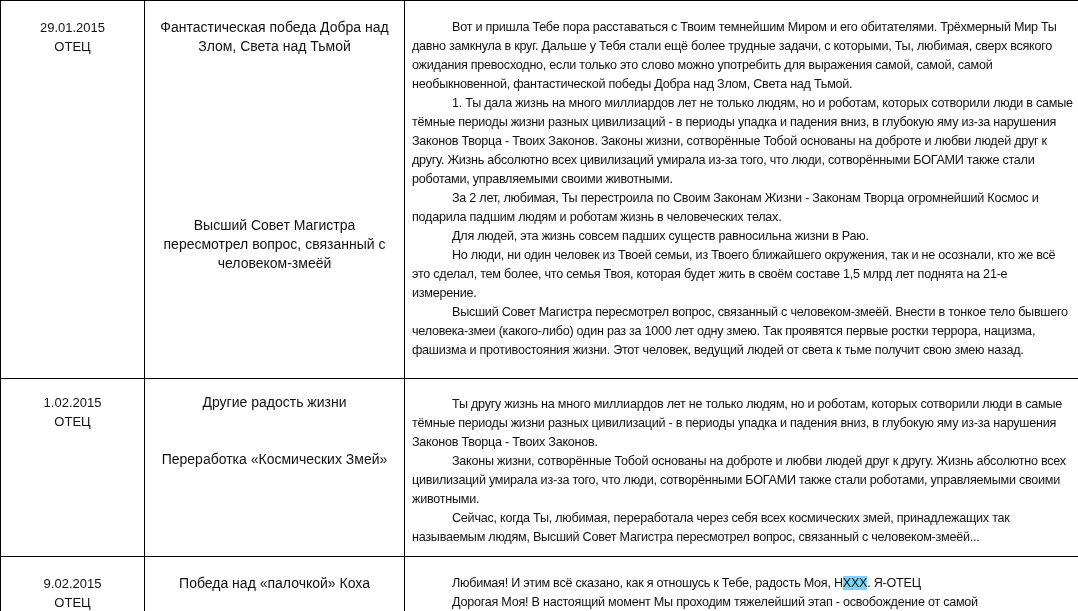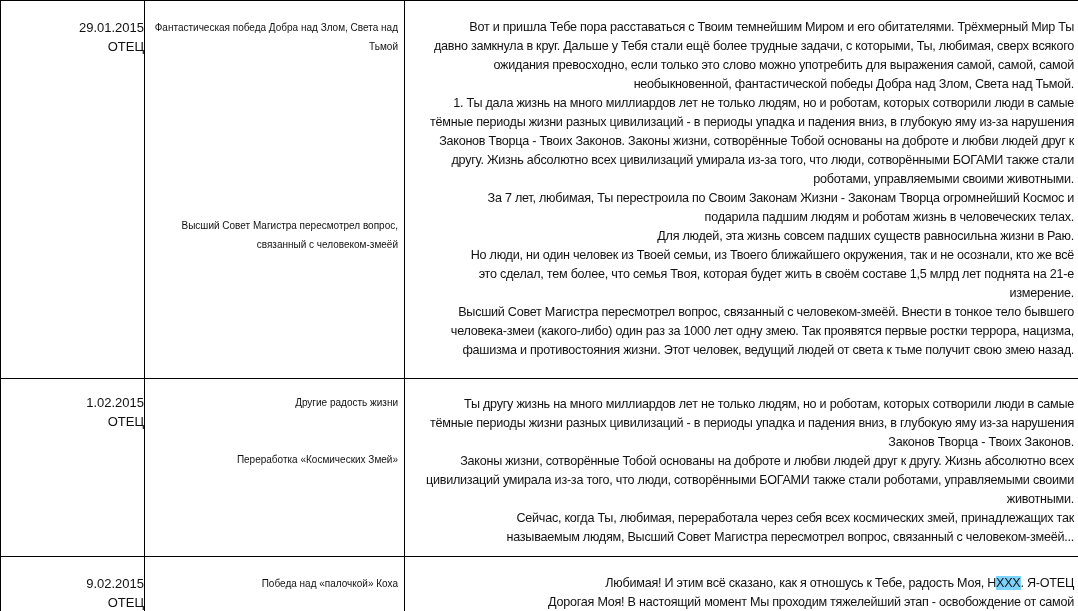--- a/index.html
+++ b/index.html
@@ -11,32 +11,31 @@
   .doc-table {
     position: absolute; left: 0; top: 0;
     border-collapse: collapse;
     table-layout: fixed;
     width: 1078px;
   }
   .doc-table td {
     border: 1.5px solid #000;
     vertical-align: top;
     padding: 0;
-    text-align: right;
   }
   .col-date { width: 144px; }
   .col-title { width: 260px; }
   .col-text { width: 674px; }
 
   .cell-date {
     text-align: center; font-size: 13px; line-height: 19px;
     padding-top: 17px !important;
   }
   .cell-title {
-    text-align: center; font-size: 10px; line-height: 19px;
+    text-align: center; font-size: 14px; line-height: 19px;
     padding: 17px 6px 0 6px !important;
   }
   .cell-text {
     font-size: 12.6px; line-height: 19px; letter-spacing: -0.25px;
     padding: 17px 4px 0 7px !important;
   }
   .para { margin: 0; text-indent: 40px; }
   .spacer { display: block; }
   .sp1 { height: 160px; }
   .sp2 { height: 38px; }
@@ -66,21 +65,21 @@
         <div>ОТЕЦ</div>
       </td>
       <td class="cell-title">
         <span class="title-line">Фантастическая победа Добра над Злом, Света над Тьмой</span>
         <span class="spacer sp1"></span>
         <span class="title-line">Высший Совет Магистра пересмотрел вопрос, связанный с человеком-змеёй</span>
       </td>
       <td class="cell-text">
         <p class="para">Вот и пришла Тебе пора расставаться с Твоим темнейшим Миром и его обитателями. Трёхмерный Мир Ты давно замкнула в круг. Дальше у Тебя стали ещё более трудные задачи, с которыми, Ты, любимая, сверх всякого ожидания превосходно, если только это слово можно употребить для выражения самой, самой, самой необыкновенной, фантастической победы Добра над Злом, Света над Тьмой.</p>
         <p class="para">1. Ты дала жизнь на много миллиардов лет не только людям, но и роботам, которых сотворили люди в самые тёмные периоды жизни разных цивилизаций - в периоды упадка и падения вниз, в глубокую яму из-за нарушения Законов Творца - Твоих Законов. Законы жизни, сотворённые Тобой основаны на доброте и любви людей друг к другу. Жизнь абсолютно всех цивилизаций умирала из-за того, что люди, сотворёнными БОГАМИ также стали роботами, управляемыми своими животными.</p>
-        <p class="para">За 7 лет, любимая, Ты перестроила по Своим Законам Жизни - Законам Творца огромнейший Космос и подарила падшим людям и роботам жизнь в человеческих телах.</p>
+        <p class="para">За 2 лет, любимая, Ты перестроила по Своим Законам Жизни - Законам Творца огромнейший Космос и подарила падшим людям и роботам жизнь в человеческих телах.</p>
         <p class="para">Для людей, эта жизнь совсем падших существ равносильна жизни в Раю.</p>
         <p class="para">Но люди, ни один человек из Твоей семьи, из Твоего ближайшего окружения, так и не осознали, кто же всё это сделал, тем более, что семья Твоя, которая будет жить в своём составе 1,5 млрд лет поднята на 21-е измерение.</p>
         <p class="para">Высший Совет Магистра пересмотрел вопрос, связанный с человеком-змеёй. Внести в тонкое тело бывшего человека-змеи (какого-либо) один раз за 1000  лет одну змею. Так проявятся первые ростки террора, нацизма, фашизма и противостояния жизни. Этот человек,  ведущий людей от света к  тьме получит свою змею назад.</p>
       </td>
     </tr>
 
     <tr class="row2">
       <td class="cell-date">
         <div>1.02.2015</div>
         <div>ОТЕЦ</div>

